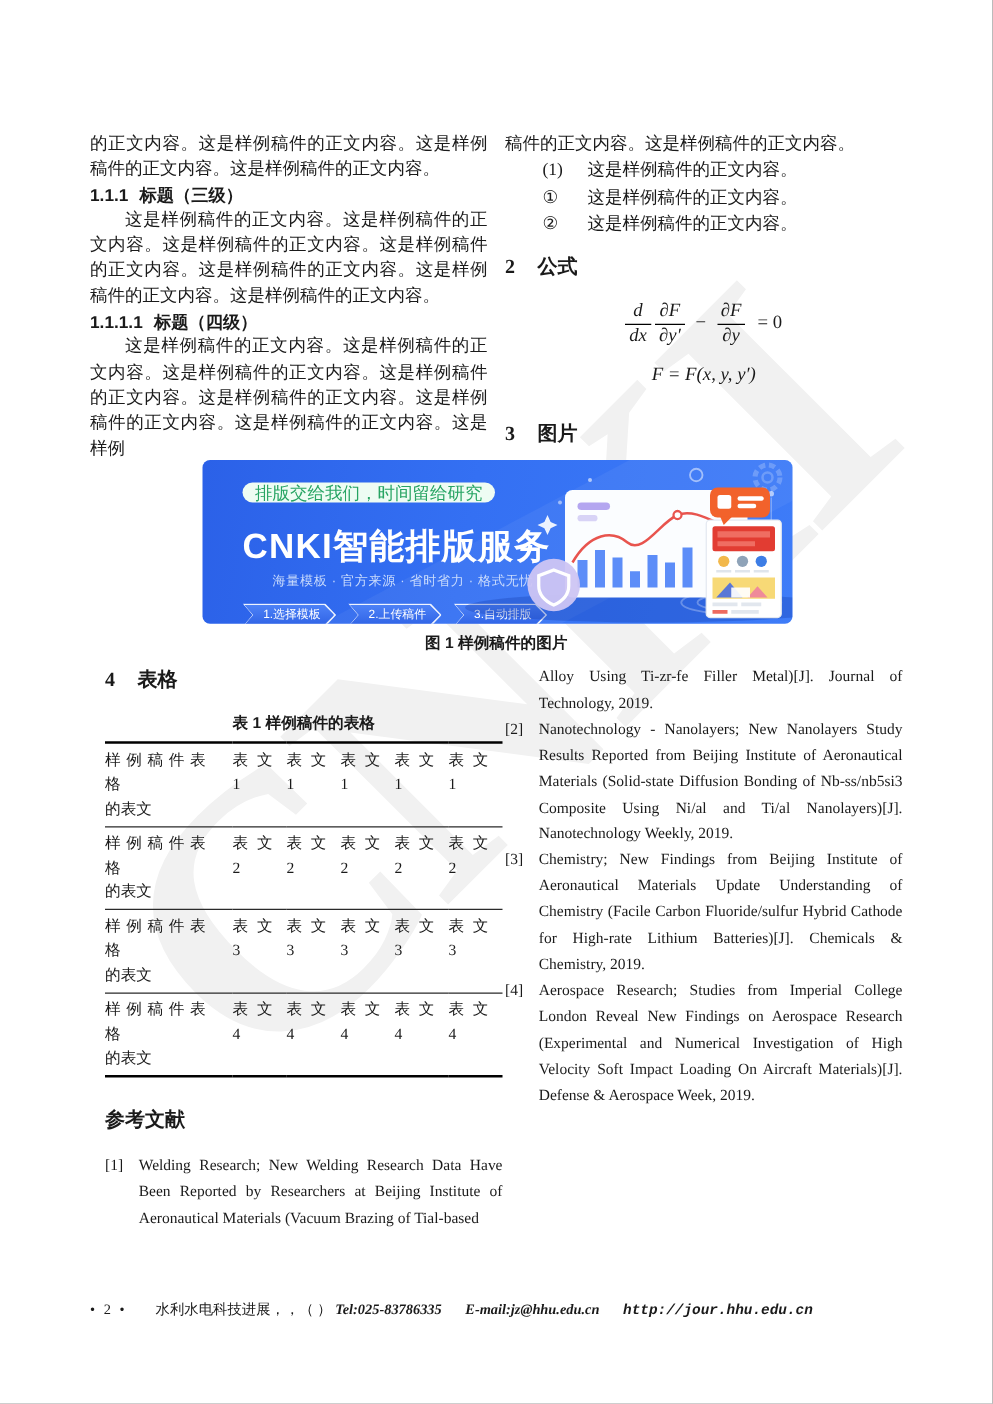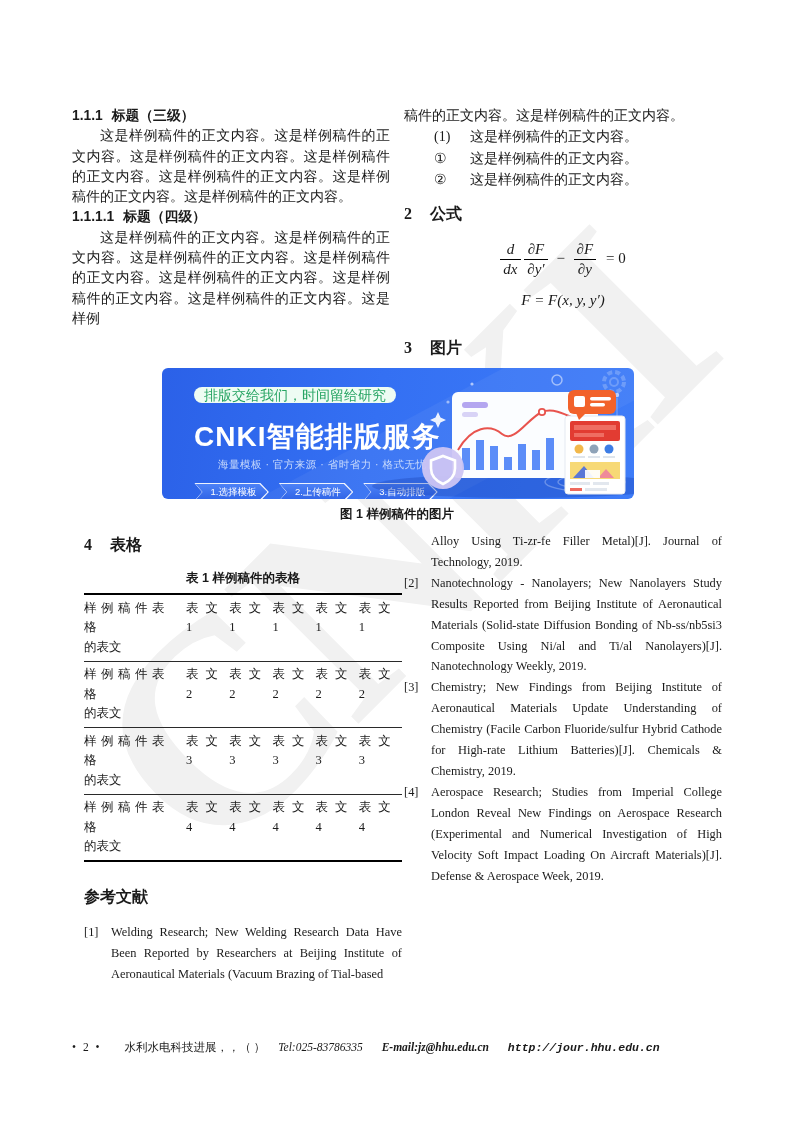--- a/index.html
+++ b/index.html
@@ -85,32 +85,33 @@
   .refs{font-size:12.4px;line-height:20.9px;text-align:justify;}
   .ref{position:relative;padding-left:27px;margin:0;}
   .ref .mk{position:absolute;left:0;top:0;}
   .refs-title{margin:24px 0 14px;}
   
   .footer{position:absolute;left:72px;top:1040px;width:680px;z-index:1;
           font-size:11.5px;white-space:nowrap;}
   .footer .pgmark{letter-spacing:2px;}
   .footer .journal{margin-left:20px;}
   .footer .it{font-style:italic;font-family:"Liberation Serif",serif;}
-  .footer .tel{margin-left:10px;}
+  .footer .tel{margin-left:0;font-weight:bold;}
   .footer .email{margin-left:16px;font-weight:600;}
   .footer .url{margin-left:16px;font-weight:600;font-family:Liberation Mono, monospace;}
 </style>
 </head>
 <body>
 
 <div class="page">
 
   <div class="watermark">CNKI</div>
 
   <div class="layer coltext" style="left:72px;top:106px;width:318px;">
+    <p>的正文内容。这是样例稿件的正文内容。这是样例稿件的正文内容。这是样例稿件的正文内容。</p>
     <div class="h-sub">
       <span class="num">1.1.1</span><span>标题（三级）</span>
     </div>
     <p class="indent">这是样例稿件的正文内容。这是样例稿件的正文内容。这是样例稿件的正文内容。这是样例稿件的正文内容。这是样例稿件的正文内容。这是样例稿件的正文内容。这是样例稿件的正文内容。</p>
     <div class="h-sub">
       <span class="num">1.1.1.1</span><span>标题（四级）</span>
     </div>
     <p class="indent">这是样例稿件的正文内容。这是样例稿件的正文内容。这是样例稿件的正文内容。这是样例稿件的正文内容。这是样例稿件的正文内容。这是样例稿件的正文内容。这是样例稿件的正文内容。这是样例</p>
   </div>
 

